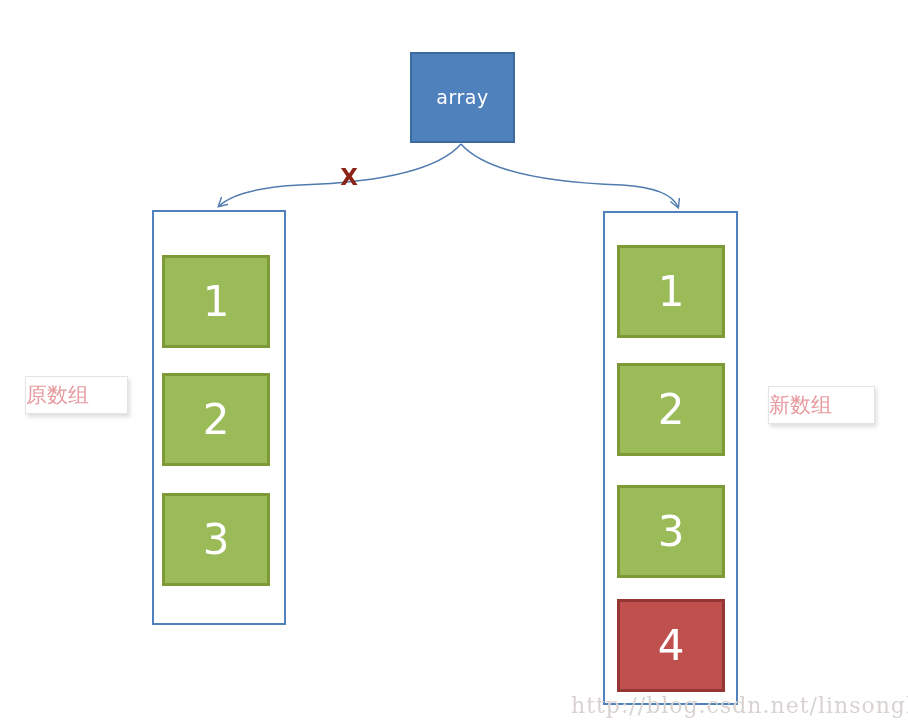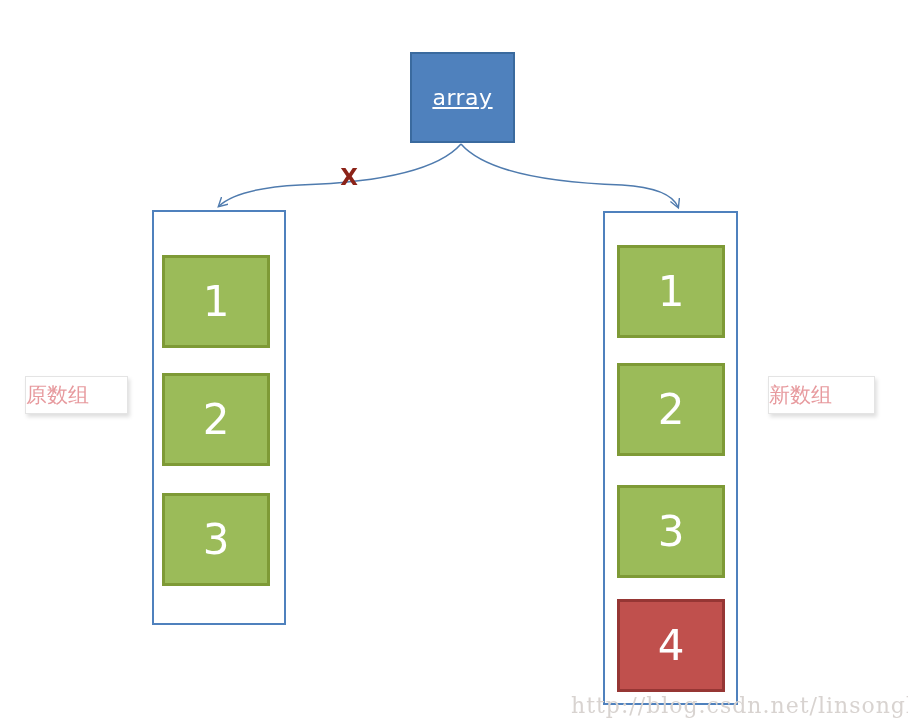--- a/index.html
+++ b/index.html
@@ -27,25 +27,24 @@
     height: 91px;
     background: #4F81BD;
     border: 2px solid #3A6A9E;
     box-sizing: border-box;
     display: flex;
     align-items: center;
     justify-content: center;
   }
   .array-node .node-label {
     color: #FFFFFF;
-    font-size: 22px;
+    font-size: 19px;
     font-family: "DejaVu Sans", sans-serif;
     letter-spacing: 0.5px;
     line-height: 1;
-    text-decoration: underline;
   }
 
   
   .array-container {
     position: absolute;
     box-sizing: border-box;
     background: #FFFFFF;
     border: 2px solid #4F81BD;
   }
   #container-old {
@@ -107,21 +106,21 @@
     display: flex;
     align-items: center;
   }
   .side-label .side-label-text {
     color: #E79A9E;
     font-size: 21px;
     font-family: "DejaVu Sans", sans-serif;
     line-height: 1;
   }
   #label-old { left: 25px; top: 376px; width: 103px; height: 38px; }
-  #label-new { left: 768px; top: 376px; width: 107px; height: 38px; }
+  #label-new { left: 768px; top: 386px; width: 107px; height: 38px; }
 
   
   #connectors {
     position: absolute;
     left: 0;
     top: 0;
     width: 908px;
     height: 726px;
     pointer-events: none;
   }

